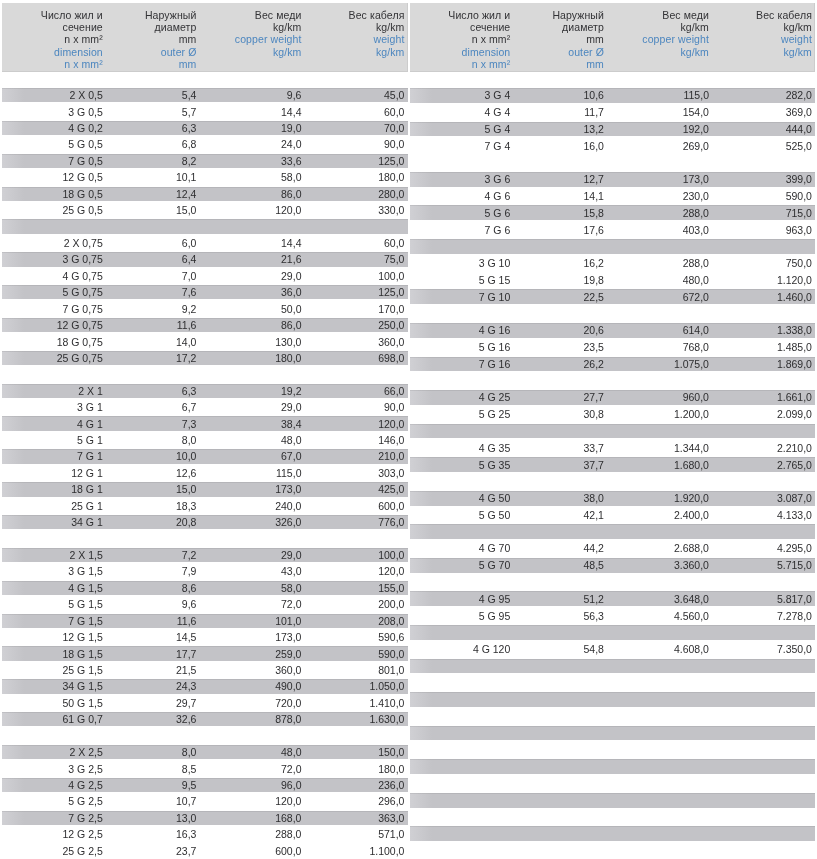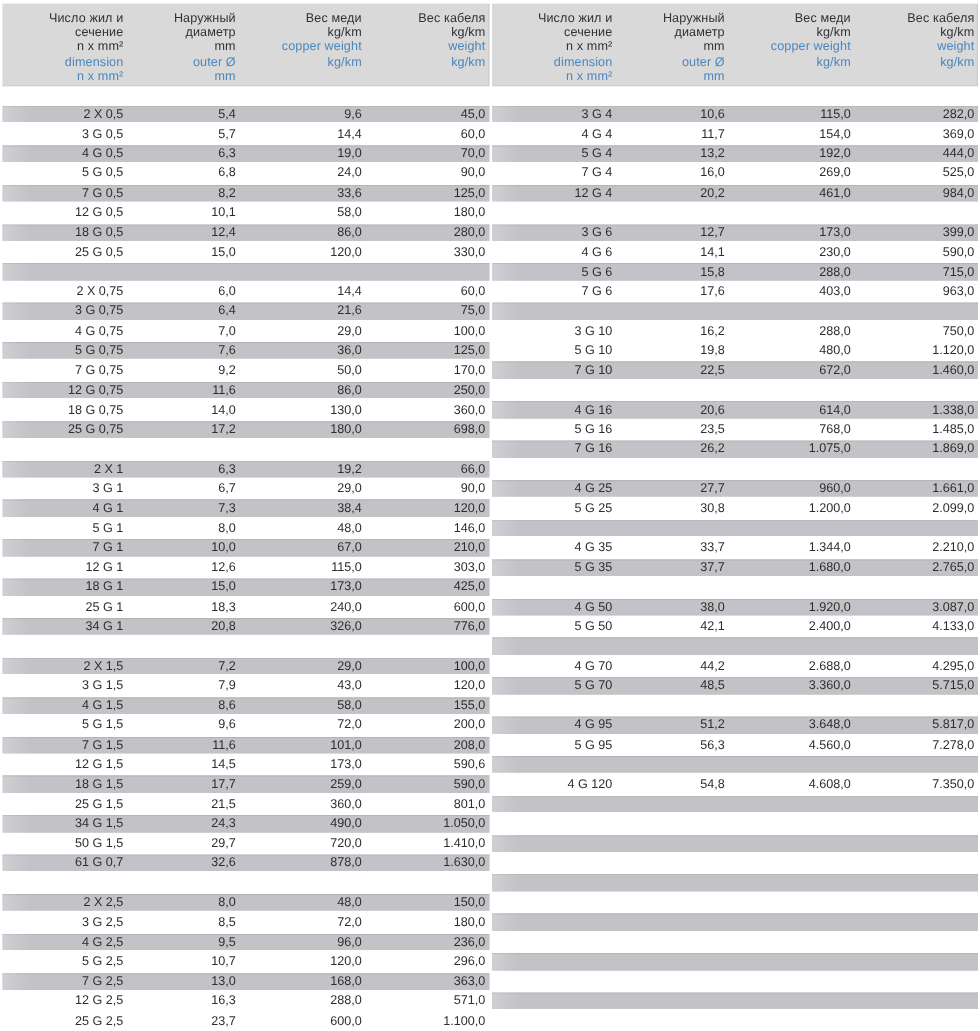--- a/index.html
+++ b/index.html
@@ -106,21 +106,21 @@
           <div class="cell">9,6</div>
           <div class="cell">45,0</div>
         </div>
         <div class="slot">
           <div class="cell">3 G 0,5</div>
           <div class="cell">5,7</div>
           <div class="cell">14,4</div>
           <div class="cell">60,0</div>
         </div>
         <div class="slot stripe">
-          <div class="cell">4 G 0,5</div>
+          <div class="cell">4 G 0,2</div>
           <div class="cell">6,3</div>
           <div class="cell">19,0</div>
           <div class="cell">70,0</div>
         </div>
         <div class="slot">
           <div class="cell">5 G 0,5</div>
           <div class="cell">6,8</div>
           <div class="cell">24,0</div>
           <div class="cell">90,0</div>
         </div>
@@ -412,26 +412,20 @@
           <div class="cell">13,2</div>
           <div class="cell">192,0</div>
           <div class="cell">444,0</div>
         </div>
         <div class="slot">
           <div class="cell">7 G 4</div>
           <div class="cell">16,0</div>
           <div class="cell">269,0</div>
           <div class="cell">525,0</div>
         </div>
-        <div class="slot stripe">
-          <div class="cell">12 G 4</div>
-          <div class="cell">20,2</div>
-          <div class="cell">461,0</div>
-          <div class="cell">984,0</div>
-        </div>
         <div class="slot"></div>
         <div class="slot stripe">
           <div class="cell">3 G 6</div>
           <div class="cell">12,7</div>
           <div class="cell">173,0</div>
           <div class="cell">399,0</div>
         </div>
         <div class="slot">
           <div class="cell">4 G 6</div>
           <div class="cell">14,1</div>
@@ -451,21 +445,21 @@
           <div class="cell">963,0</div>
         </div>
         <div class="slot stripe"></div>
         <div class="slot">
           <div class="cell">3 G 10</div>
           <div class="cell">16,2</div>
           <div class="cell">288,0</div>
           <div class="cell">750,0</div>
         </div>
         <div class="slot">
-          <div class="cell">5 G 10</div>
+          <div class="cell">5 G 15</div>
           <div class="cell">19,8</div>
           <div class="cell">480,0</div>
           <div class="cell">1.120,0</div>
         </div>
         <div class="slot stripe">
           <div class="cell">7 G 10</div>
           <div class="cell">22,5</div>
           <div class="cell">672,0</div>
           <div class="cell">1.460,0</div>
         </div>

